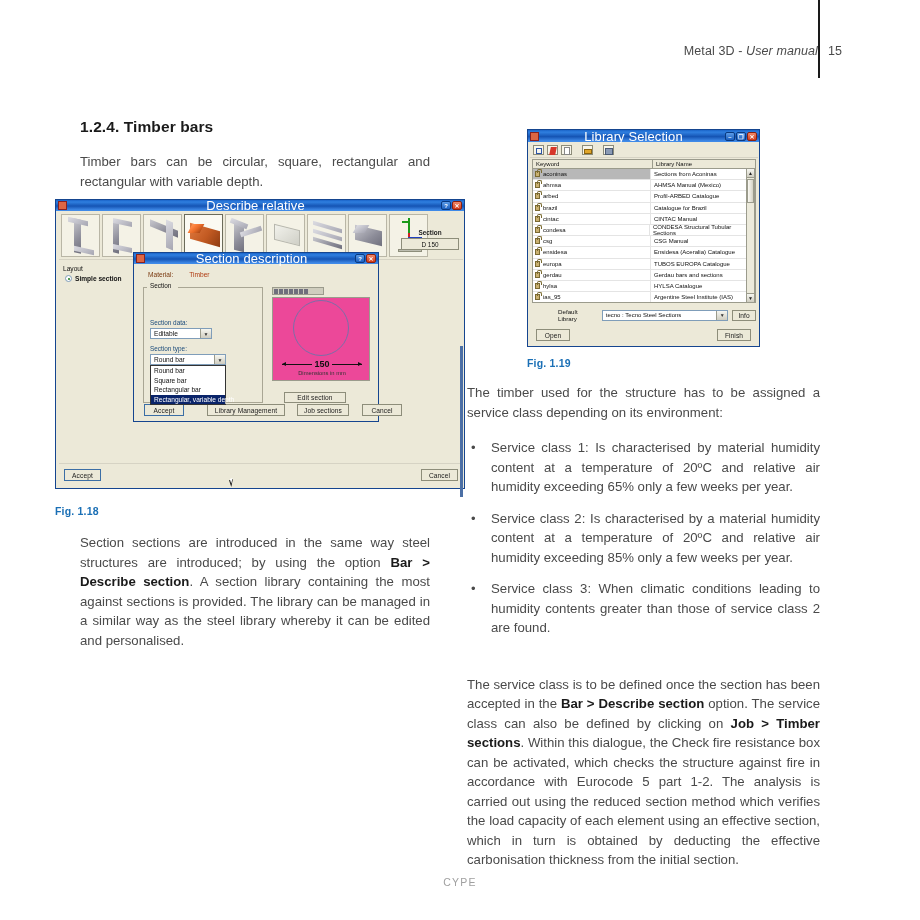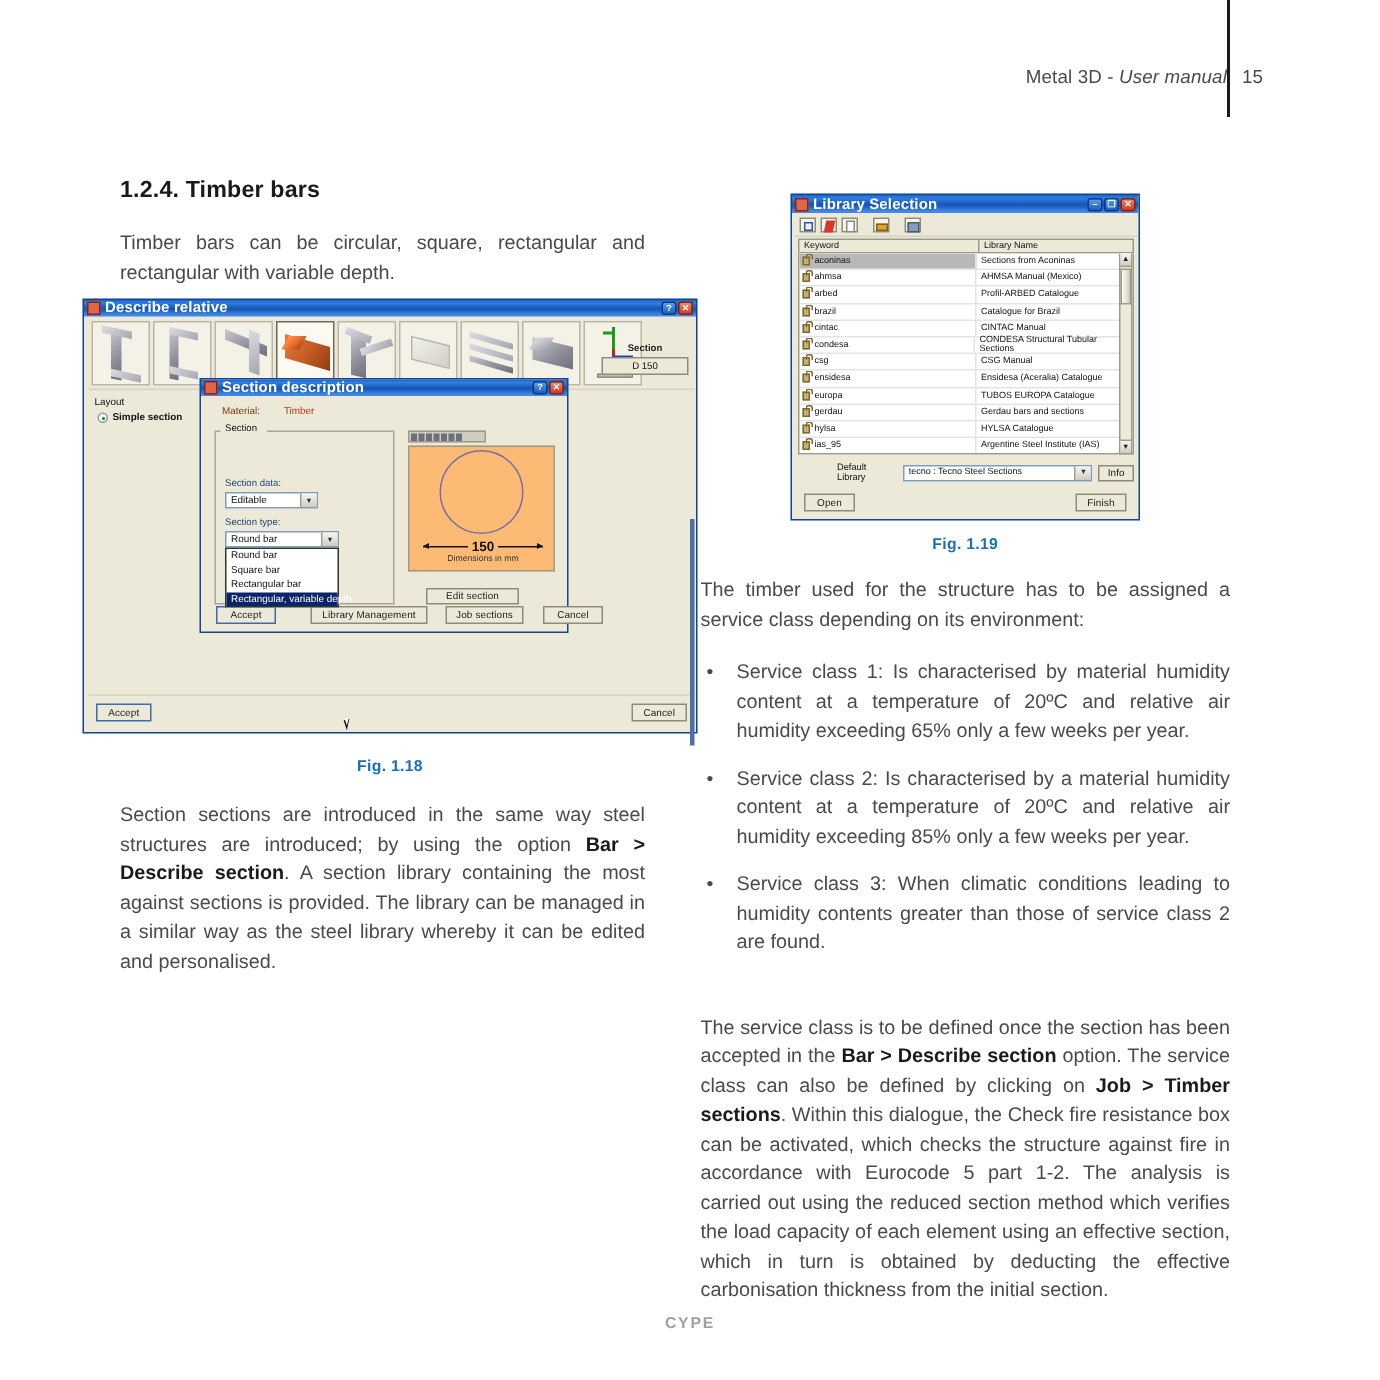--- a/index.html
+++ b/index.html
@@ -42,21 +42,21 @@
     margin:0 0 16px 0; letter-spacing:.1px;
   }
   p.body-text {
     font-size:13.2px; line-height:19.5px; color:#4a4a4a;
     margin:0 0 13px 0; text-align:justify;
     -webkit-hyphens:manual; hyphens:manual;
   }
   p.body-text b { color:#1a1a1a; font-weight:bold; }
   .figcap {
     font-size:10.5px; font-weight:bold; color:#1a6fb5;
-    text-align:center; margin:7px 0 0 0; letter-spacing:.2px;
+    margin:7px 0 0 0; letter-spacing:.2px;
   }
   ul.svc-list { margin:0; padding:0; list-style:none; }
   ul.svc-list li {
     position:relative; padding-left:24px; margin-bottom:12px;
     font-size:13.2px; line-height:19.5px; color:#4a4a4a; text-align:justify;
   }
   ul.svc-list li .bullet {
     position:absolute; left:4px; top:0px; color:#4a4a4a; font-size:13px;
   }
   #blue-bar {
@@ -73,22 +73,22 @@
   .titlebar {
     height:12px; display:flex; align-items:center;
     background:linear-gradient(to bottom,#1b64c8 0%,#2f7fe0 18%,#1554b4 55%,#3f8ae8 92%);
     padding:0 2px; color:#fff;
   }
   .titlebar .tb-icon {
     width:9px; height:9px; margin-right:3px; flex:0 0 auto;
     background:#d64; border:1px solid #822; position:relative;
   }
   .titlebar .tb-title {
-    font-size:10px; font-weight:bold; color:#fff; white-space:nowrap;
-    letter-spacing:.1px; flex:1 1 auto; overflow:hidden;
+    font-size:13px; font-weight:normal; color:#fff; white-space:nowrap;
+    letter-spacing:.1px; flex:1 1 auto; overflow:hidden;text-align:center;
   }
   .tb-btns { display:flex; gap:1px; flex:0 0 auto; }
   .tb-btn {
     width:10px; height:9px; font-size:6px; line-height:9px; text-align:center;
     color:#fff; font-weight:bold;
     background:linear-gradient(to bottom,#5c9ce8,#1a5fc0);
     border:1px solid #0a3a80; border-radius:2px;
   }
   .tb-btn.close {
     background:linear-gradient(to bottom,#f08a6a,#d03a1a);
@@ -219,21 +219,21 @@
 
   #preview-panel {
     position:absolute; right:8px; top:23px; width:98px; height:116px;
   }
   #mini-toolbar {
     width:52px; height:8px; background:#cfcdbe; border:1px solid #9b9b8c;
     display:flex; gap:1px; padding:1px;
   }
   #mini-toolbar span { width:4px; height:5px; background:#6f6f7c; display:block; }
   #preview-canvas {
-    margin-top:2px; width:98px; height:84px; border:1px solid #9b9b8c; background:#fdba74;
+    margin-top:2px; width:98px; height:84px; border:1px solid #9b9b8c; background:#ec4899;
     position:relative;
   }
   #circle {
     position:absolute; left:50%; top:30px; transform:translate(-50%,-50%);
     width:56px; height:56px; border:1.3px solid #7b6ea8; border-radius:50%;
   }
   #dim-row {
     position:absolute; left:9px; top:62px; width:80px; height:9px;
     display:flex; align-items:center;
   }
@@ -337,21 +337,21 @@
     background:linear-gradient(to bottom,#f6f6f0,#cfcdc0); border-left:1px solid #9b9b8c;
     font-size:5px; display:flex; align-items:center; justify-content:center; color:#333;
   }
   #btn-info { width:24px; height:11px; }
   #btn-open { position:absolute; left:8px; bottom:5px; width:34px; height:12px; }
   #btn-finish { position:absolute; right:8px; bottom:5px; width:34px; height:12px; }
 
   
   #footer-brand {
     position:absolute; left:0; top:876px; width:920px; text-align:center;
-    font-size:10.5px; color:#a0a0a0; letter-spacing:1.2px; font-weight:bold;
+    font-size:10.5px; color:#a0a0a0; letter-spacing:1.2px; font-weight:normal;
   }
 </style>
 </head>
 <body>
 
 <div id="page-header">
   <div id="header-rule"></div>
   <div id="header-text"><span>Metal 3D - </span><span class="ital">User manual</span></div>
   <div id="page-number">15</div>
 </div>

